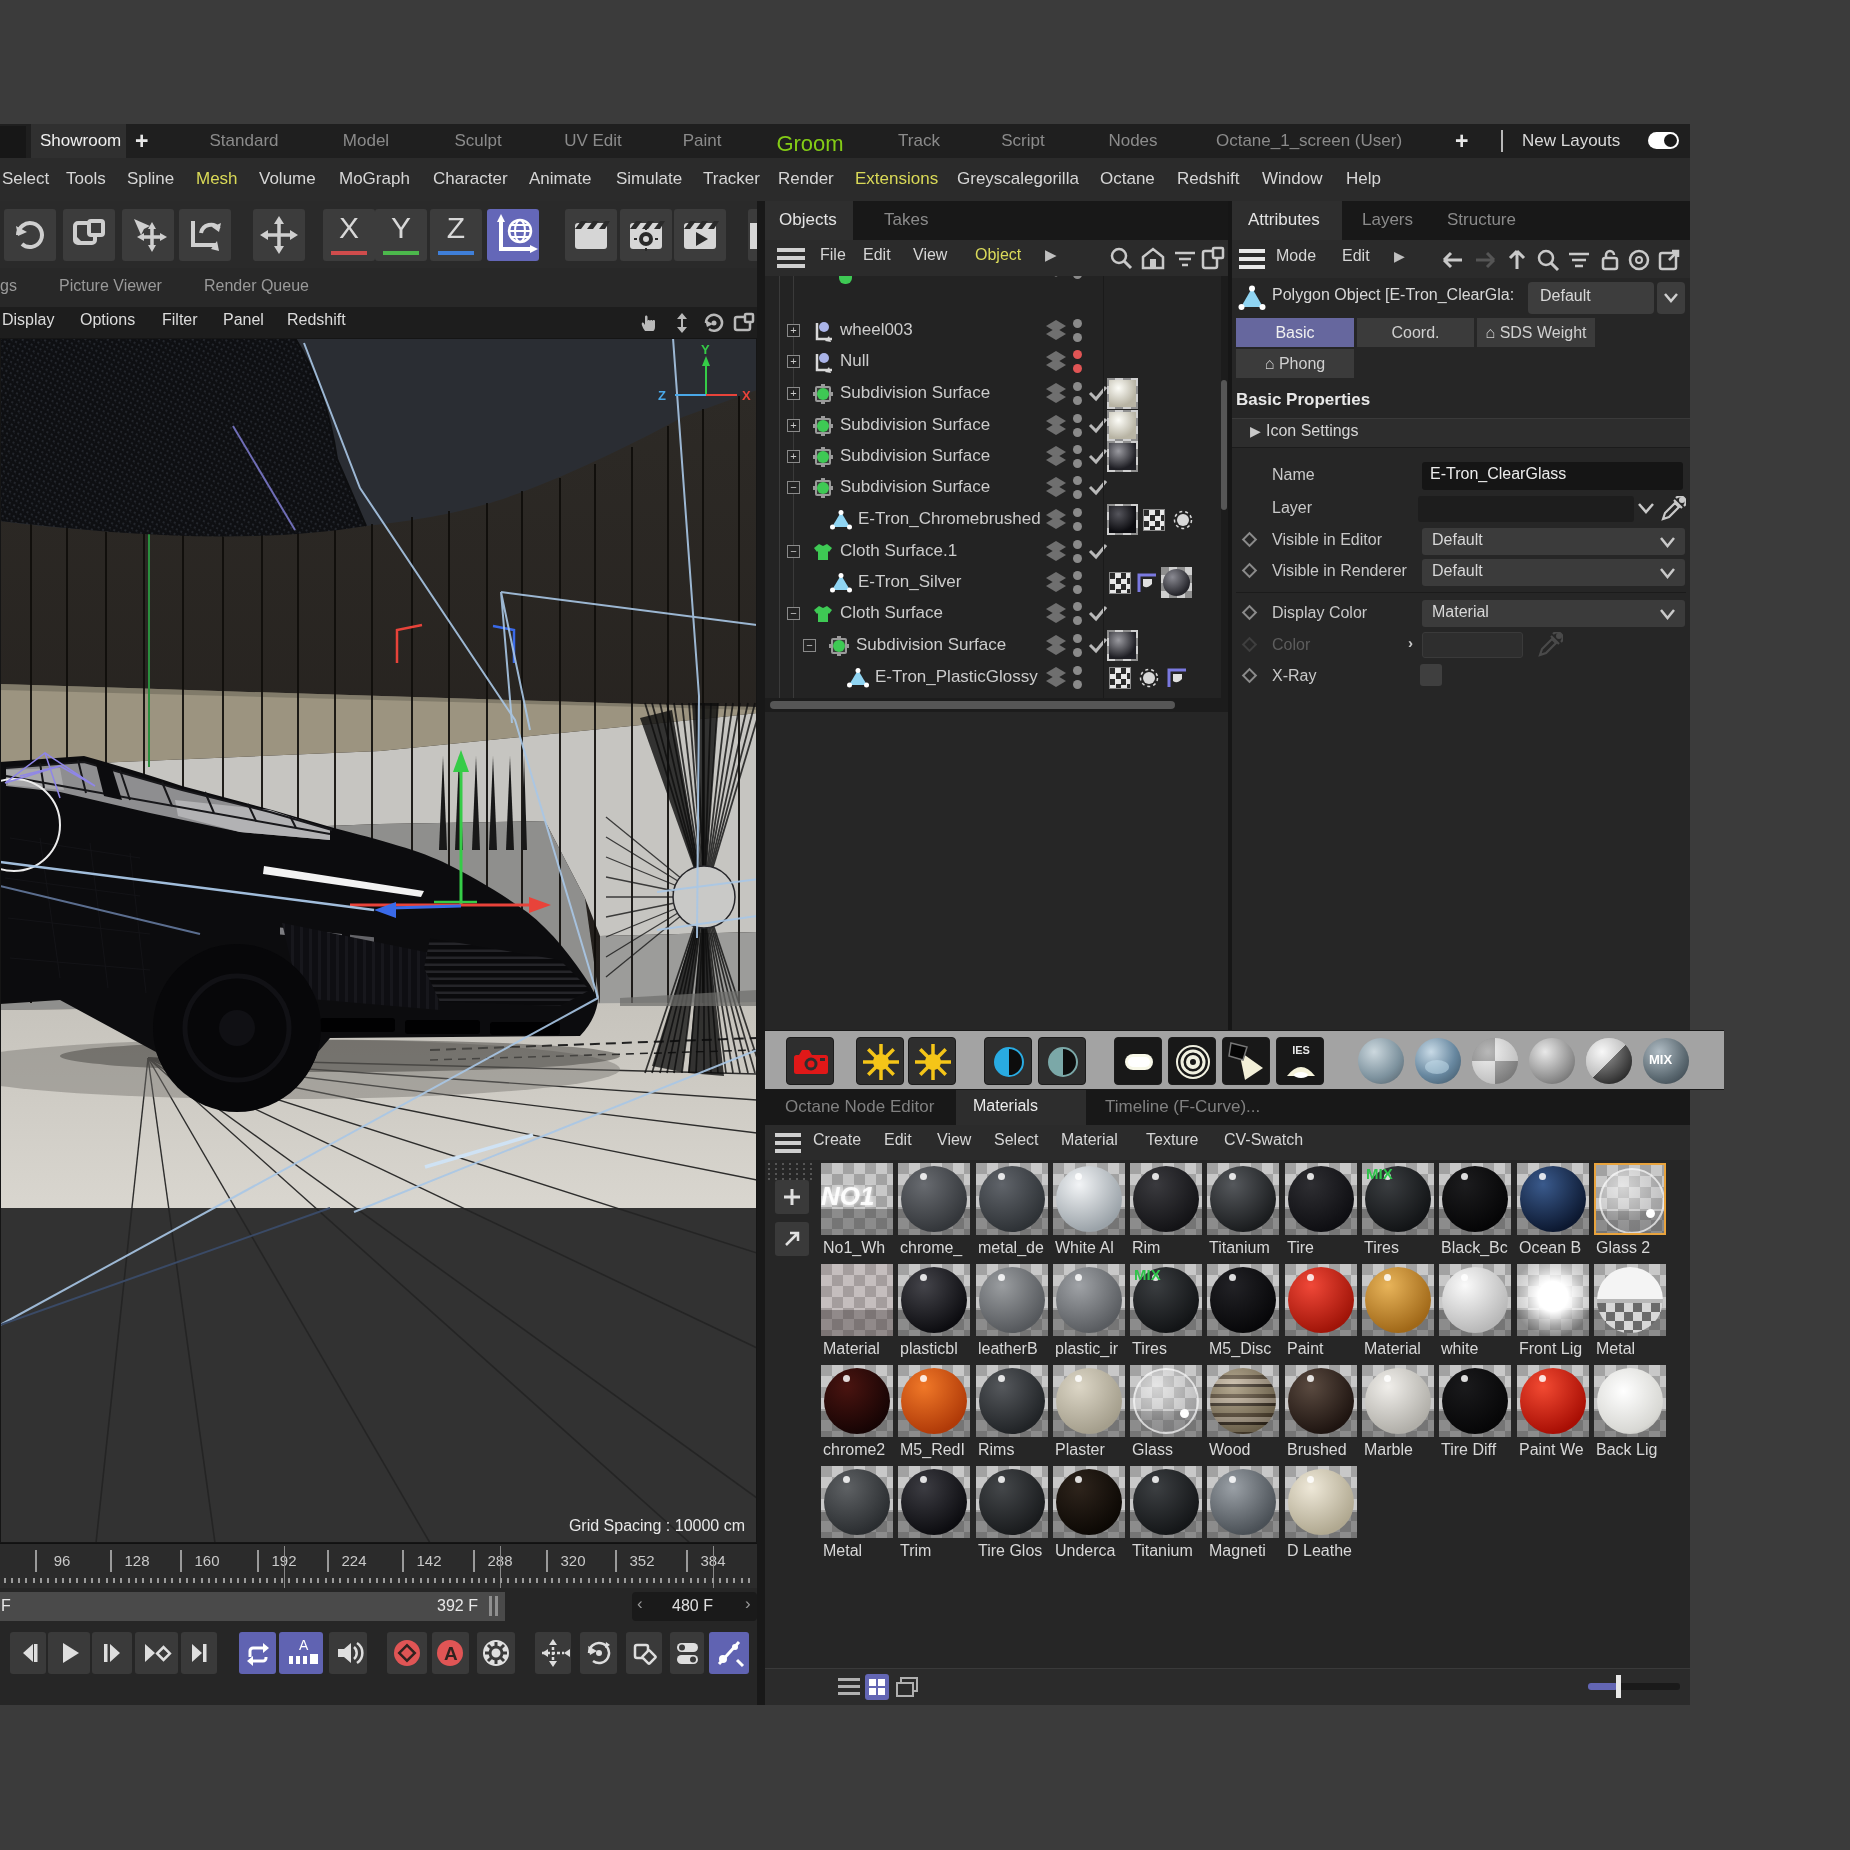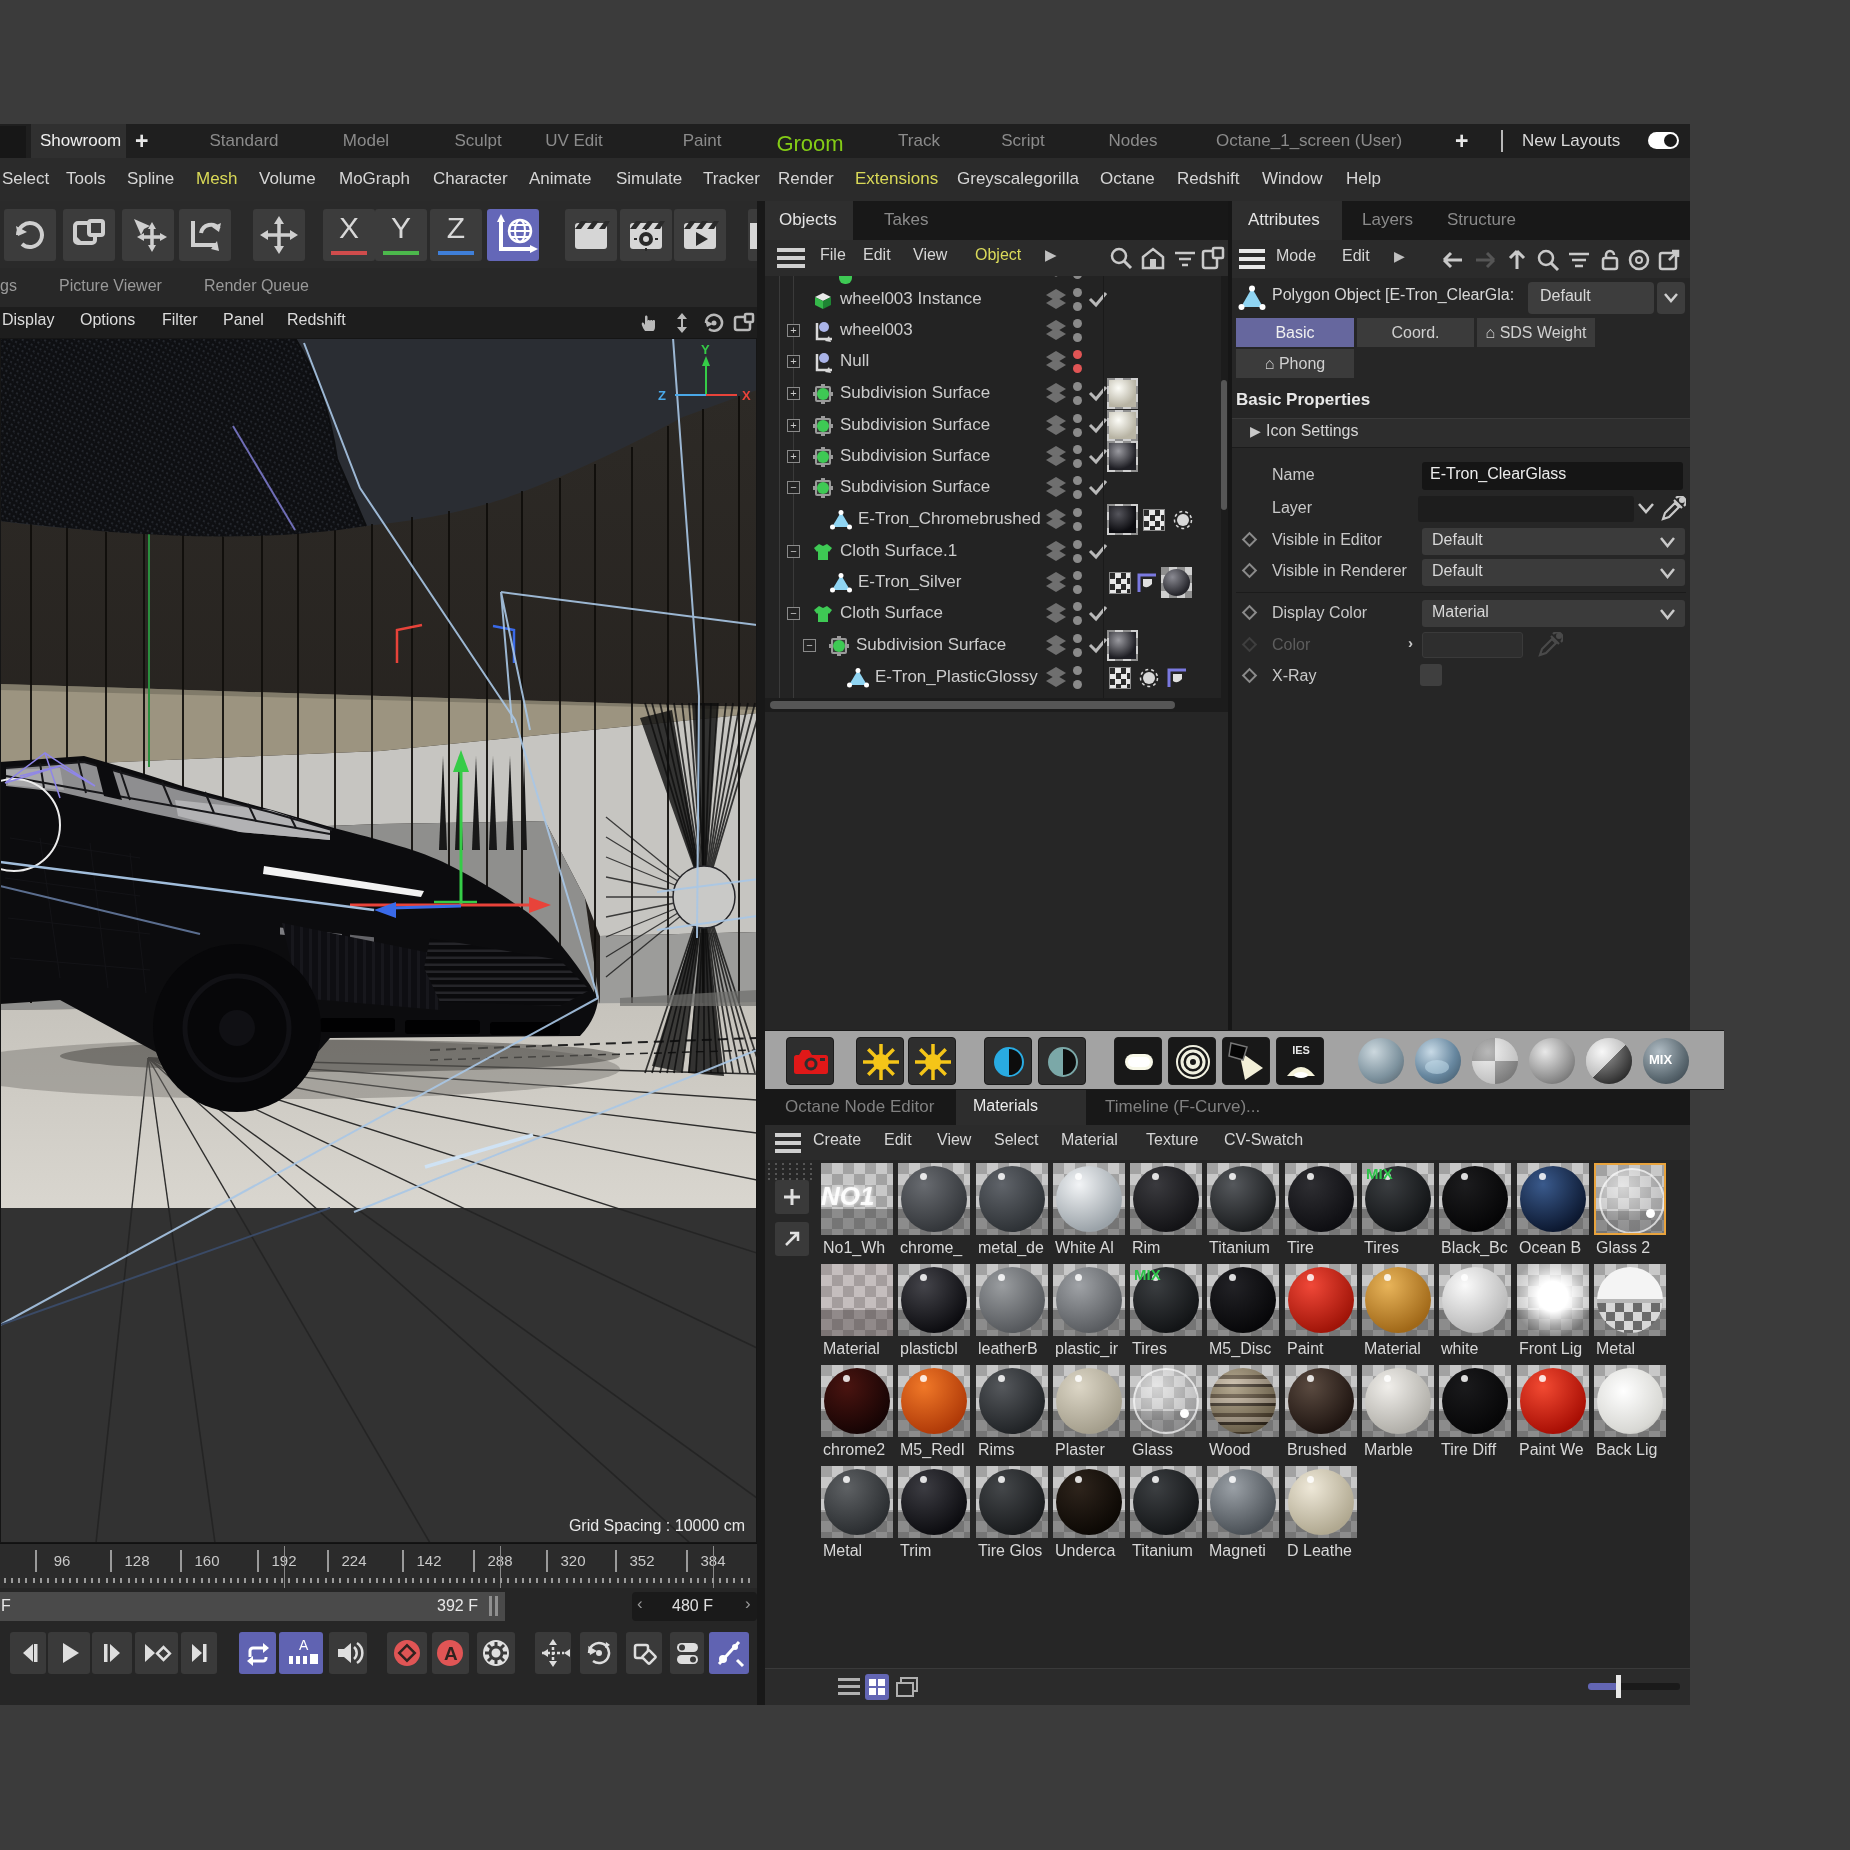--- a/index.html
+++ b/index.html
@@ -15,21 +15,21 @@
 <div class="a" style="left:0;top:124px;width:1690px;height:1581px;background:#262626"></div>
 <div class="a" style="left:0;top:124px;width:1690px;height:34px;background:#1f1f1f">
 <div class="a" style="left:0;top:2px;width:26px;height:32px;background:#171717"></div>
 <div class="a" style="left:31px;top:0;width:95px;height:34px;background:#303030;overflow:hidden">
       <span class="a tx" style="left:9px;top:7px;font-size:17px;color:#f0f0f0">Showroom</span>
     </div>
 <span class="a" style="left:135px;top:4px;font-size:23px;color:#e8e8e8;font-weight:bold">+</span>
 <span class="a tx" style="left:244px;top:7px;font-size:17px;color:#8b8b8b;transform:translateX(-50%)">Standard</span>
 <span class="a tx" style="left:366px;top:7px;font-size:17px;color:#8b8b8b;transform:translateX(-50%)">Model</span>
 <span class="a tx" style="left:478px;top:7px;font-size:17px;color:#8b8b8b;transform:translateX(-50%)">Sculpt</span>
-<span class="a tx" style="left:574px;top:7px;font-size:17px;color:#8b8b8b;transform:translateX(-50%)">UV Edit</span>
+<span class="a tx" style="left:593px;top:7px;font-size:17px;color:#8b8b8b;transform:translateX(-50%)">UV Edit</span>
 <span class="a tx" style="left:702px;top:7px;font-size:17px;color:#8b8b8b;transform:translateX(-50%)">Paint</span>
 <span class="a tx" style="left:810px;top:7px;font-size:22px;color:#84cc16;transform:translateX(-50%)">Groom</span>
 <span class="a tx" style="left:919px;top:7px;font-size:17px;color:#8b8b8b;transform:translateX(-50%)">Track</span>
 <span class="a tx" style="left:1023px;top:7px;font-size:17px;color:#8b8b8b;transform:translateX(-50%)">Script</span>
 <span class="a tx" style="left:1133px;top:7px;font-size:17px;color:#8b8b8b;transform:translateX(-50%)">Nodes</span>
 <span class="a tx" style="left:1309px;top:7px;font-size:17px;color:#8b8b8b;transform:translateX(-50%)">Octane_1_screen (User)</span>
 <span class="a" style="left:1455px;top:4px;font-size:23px;color:#e8e8e8;font-weight:bold">+</span>
 <div class="a" style="left:1501px;top:6px;width:2px;height:22px;background:#b8b8b8"></div>
 <span class="a tx" style="left:1522px;top:7px;font-size:17px;color:#dadada">New Layouts</span>
 <div class="a" style="left:1648px;top:8px;width:31px;height:17px;background:#fff;border-radius:9px">
@@ -691,39 +691,20 @@
     <div class="a" style="left:0;top:-24px;width:456px;height:31px">
       <svg class="a" style="left:279px;top:3px" width="24" height="26" viewBox="0 0 24 26">
         <path d="M12 2 L22 8 L12 14 L2 8 Z" fill="#6f6f6f"></path>
         <path d="M12 10 L22 16 L12 22 L2 16 Z" fill="#6f6f6f"></path>
       </svg>
       <div class="a" style="left:308px;top:18px;width:9px;height:9px;border-radius:50%;background:#8a8a8a"></div>
       <svg class="a" style="left:322px;top:5px" width="22" height="20">
         <path d="M3 10 L9 16 L19 4" fill="none" stroke="#b9b9b9" stroke-width="3"></path>
       </svg>
     </div>
-    <div class="a" style="left:0;top:8px;width:456px;height:31px">
-      <div class="a" style="left:47px;top:5px">
-        <svg width="22" height="22" viewBox="0 0 22 22">
-          <path d="M3 8 L11 4 L19 8 L11 12 Z" fill="#e8e8e8"></path>
-          <path d="M3 8 L11 12 L11 20 L3 16 Z" fill="#35b84a"></path>
-          <path d="M19 8 L11 12 L11 20 L19 16 Z" fill="#1e8533"></path>
-        </svg>
-      </div>
-      <span class="a tx" style="left:75px;top:5px;font-size:17px;color:#cccccc">wheel003 Instance</span>
-      <svg class="a" style="left:279px;top:3px" width="24" height="26" viewBox="0 0 24 26">
-        <path d="M12 2 L22 8 L12 14 L2 8 Z" fill="#6f6f6f"></path>
-        <path d="M12 10 L22 16 L12 22 L2 16 Z" fill="#6f6f6f"></path>
-      </svg>
-      <div class="a" style="left:308px;top:4px;width:9px;height:9px;border-radius:50%;background:#8a8a8a"></div>
-      <div class="a" style="left:308px;top:18px;width:9px;height:9px;border-radius:50%;background:#8a8a8a"></div>
-      <svg class="a" style="left:322px;top:5px" width="22" height="20">
-        <path d="M3 10 L9 16 L19 4" fill="none" stroke="#b9b9b9" stroke-width="3"></path>
-      </svg>
-    </div>
     <div class="a" style="left:0;top:39px;width:456px;height:31px">
       <div class="a" style="left:22px;top:9px;width:13px;height:13px;border:1px solid #8a8a8a;background:#232323;font-size:11px;line-height:11px;text-align:center;color:#c9c9c9">+</div>
       <div class="a" style="left:47px;top:5px">
         <svg width="22" height="22" viewBox="0 0 22 22">
           <path d="M5 3 V19 H20" fill="none" stroke="#d8d8d8" stroke-width="2.5"></path>
           <path d="M17 16 l-4 5 6 1z" fill="#d8d8d8"></path>
           <circle cx="12" cy="7" r="5" fill="#aab4e8"></circle>
         </svg>
       </div>
       <span class="a tx" style="left:75px;top:5px;font-size:17px;color:#cccccc">wheel003</span>

